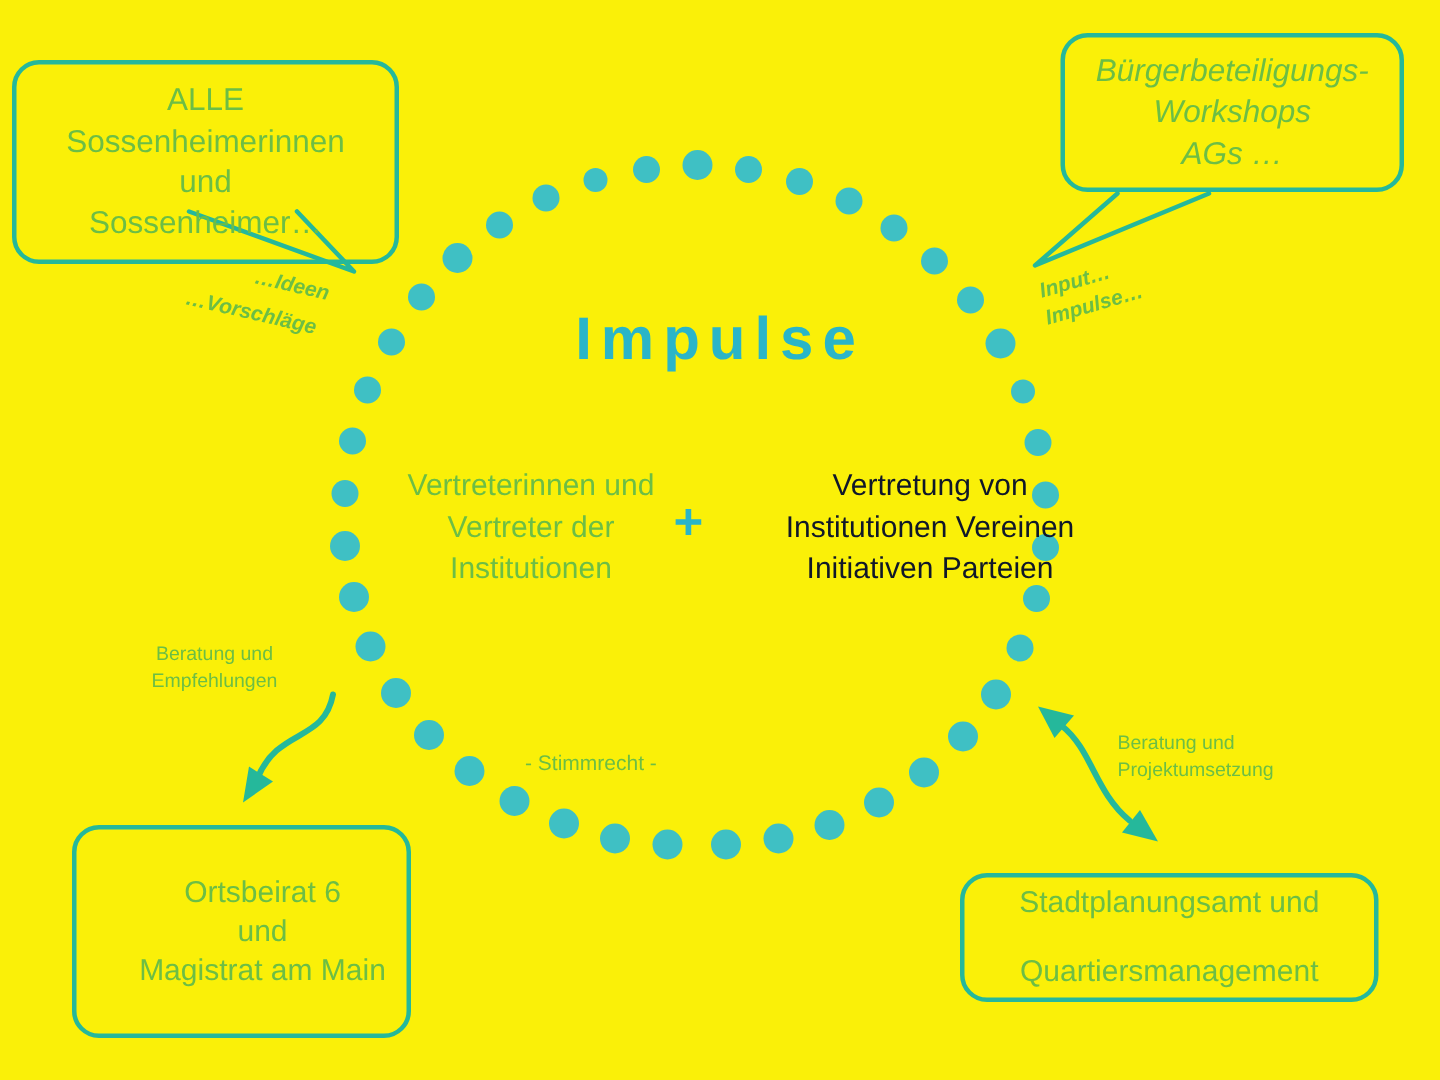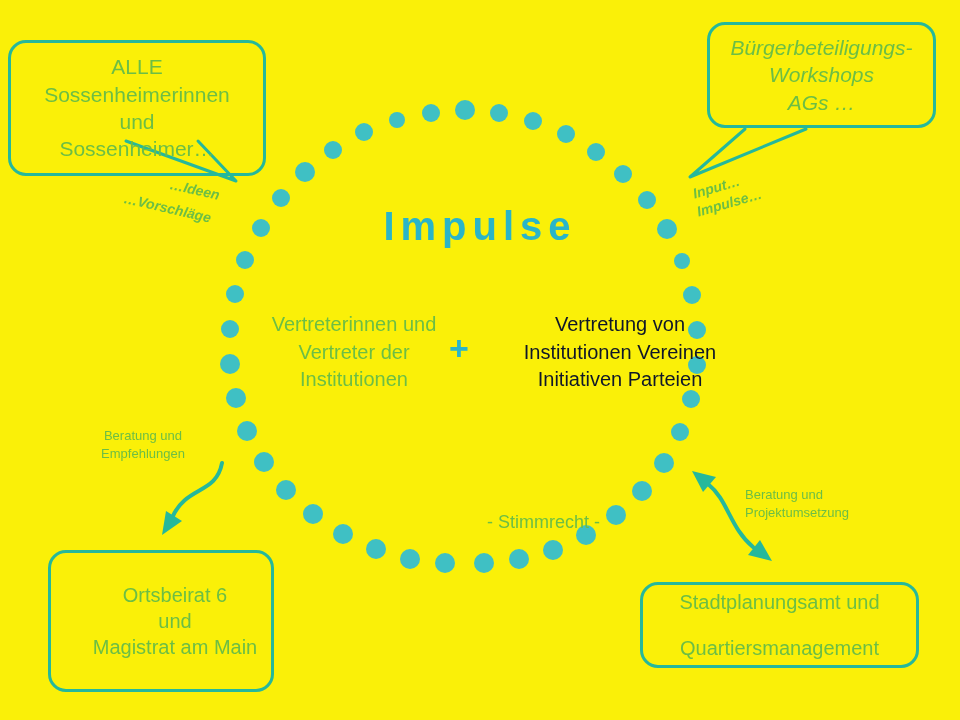--- a/index.html
+++ b/index.html
@@ -99,25 +99,24 @@
     left: 449px; top: 331px;
     font-size: 34px;
     font-weight: bold;
     color: #2AB5C8;
     line-height: 1;
     z-index: 5;
   }
   #stimmrecht {
     position: absolute;
     left: 350px; top: 500px; width: 250px;
-    text-align: right;
-    font-size: 18px;
-    color: #6CBE45;
-    z-index: 5;
-    margin-top: 12px;
+    text-align: left;
+    font-size: 14px;
+    color: #6CBE45;
+    z-index: 5;
   }
 
   
   .flow-label {
     position: absolute;
     font-size: 14px;
     font-weight: bold;
     font-style: italic;
     color: #6CBE45;
     white-space: nowrap;

